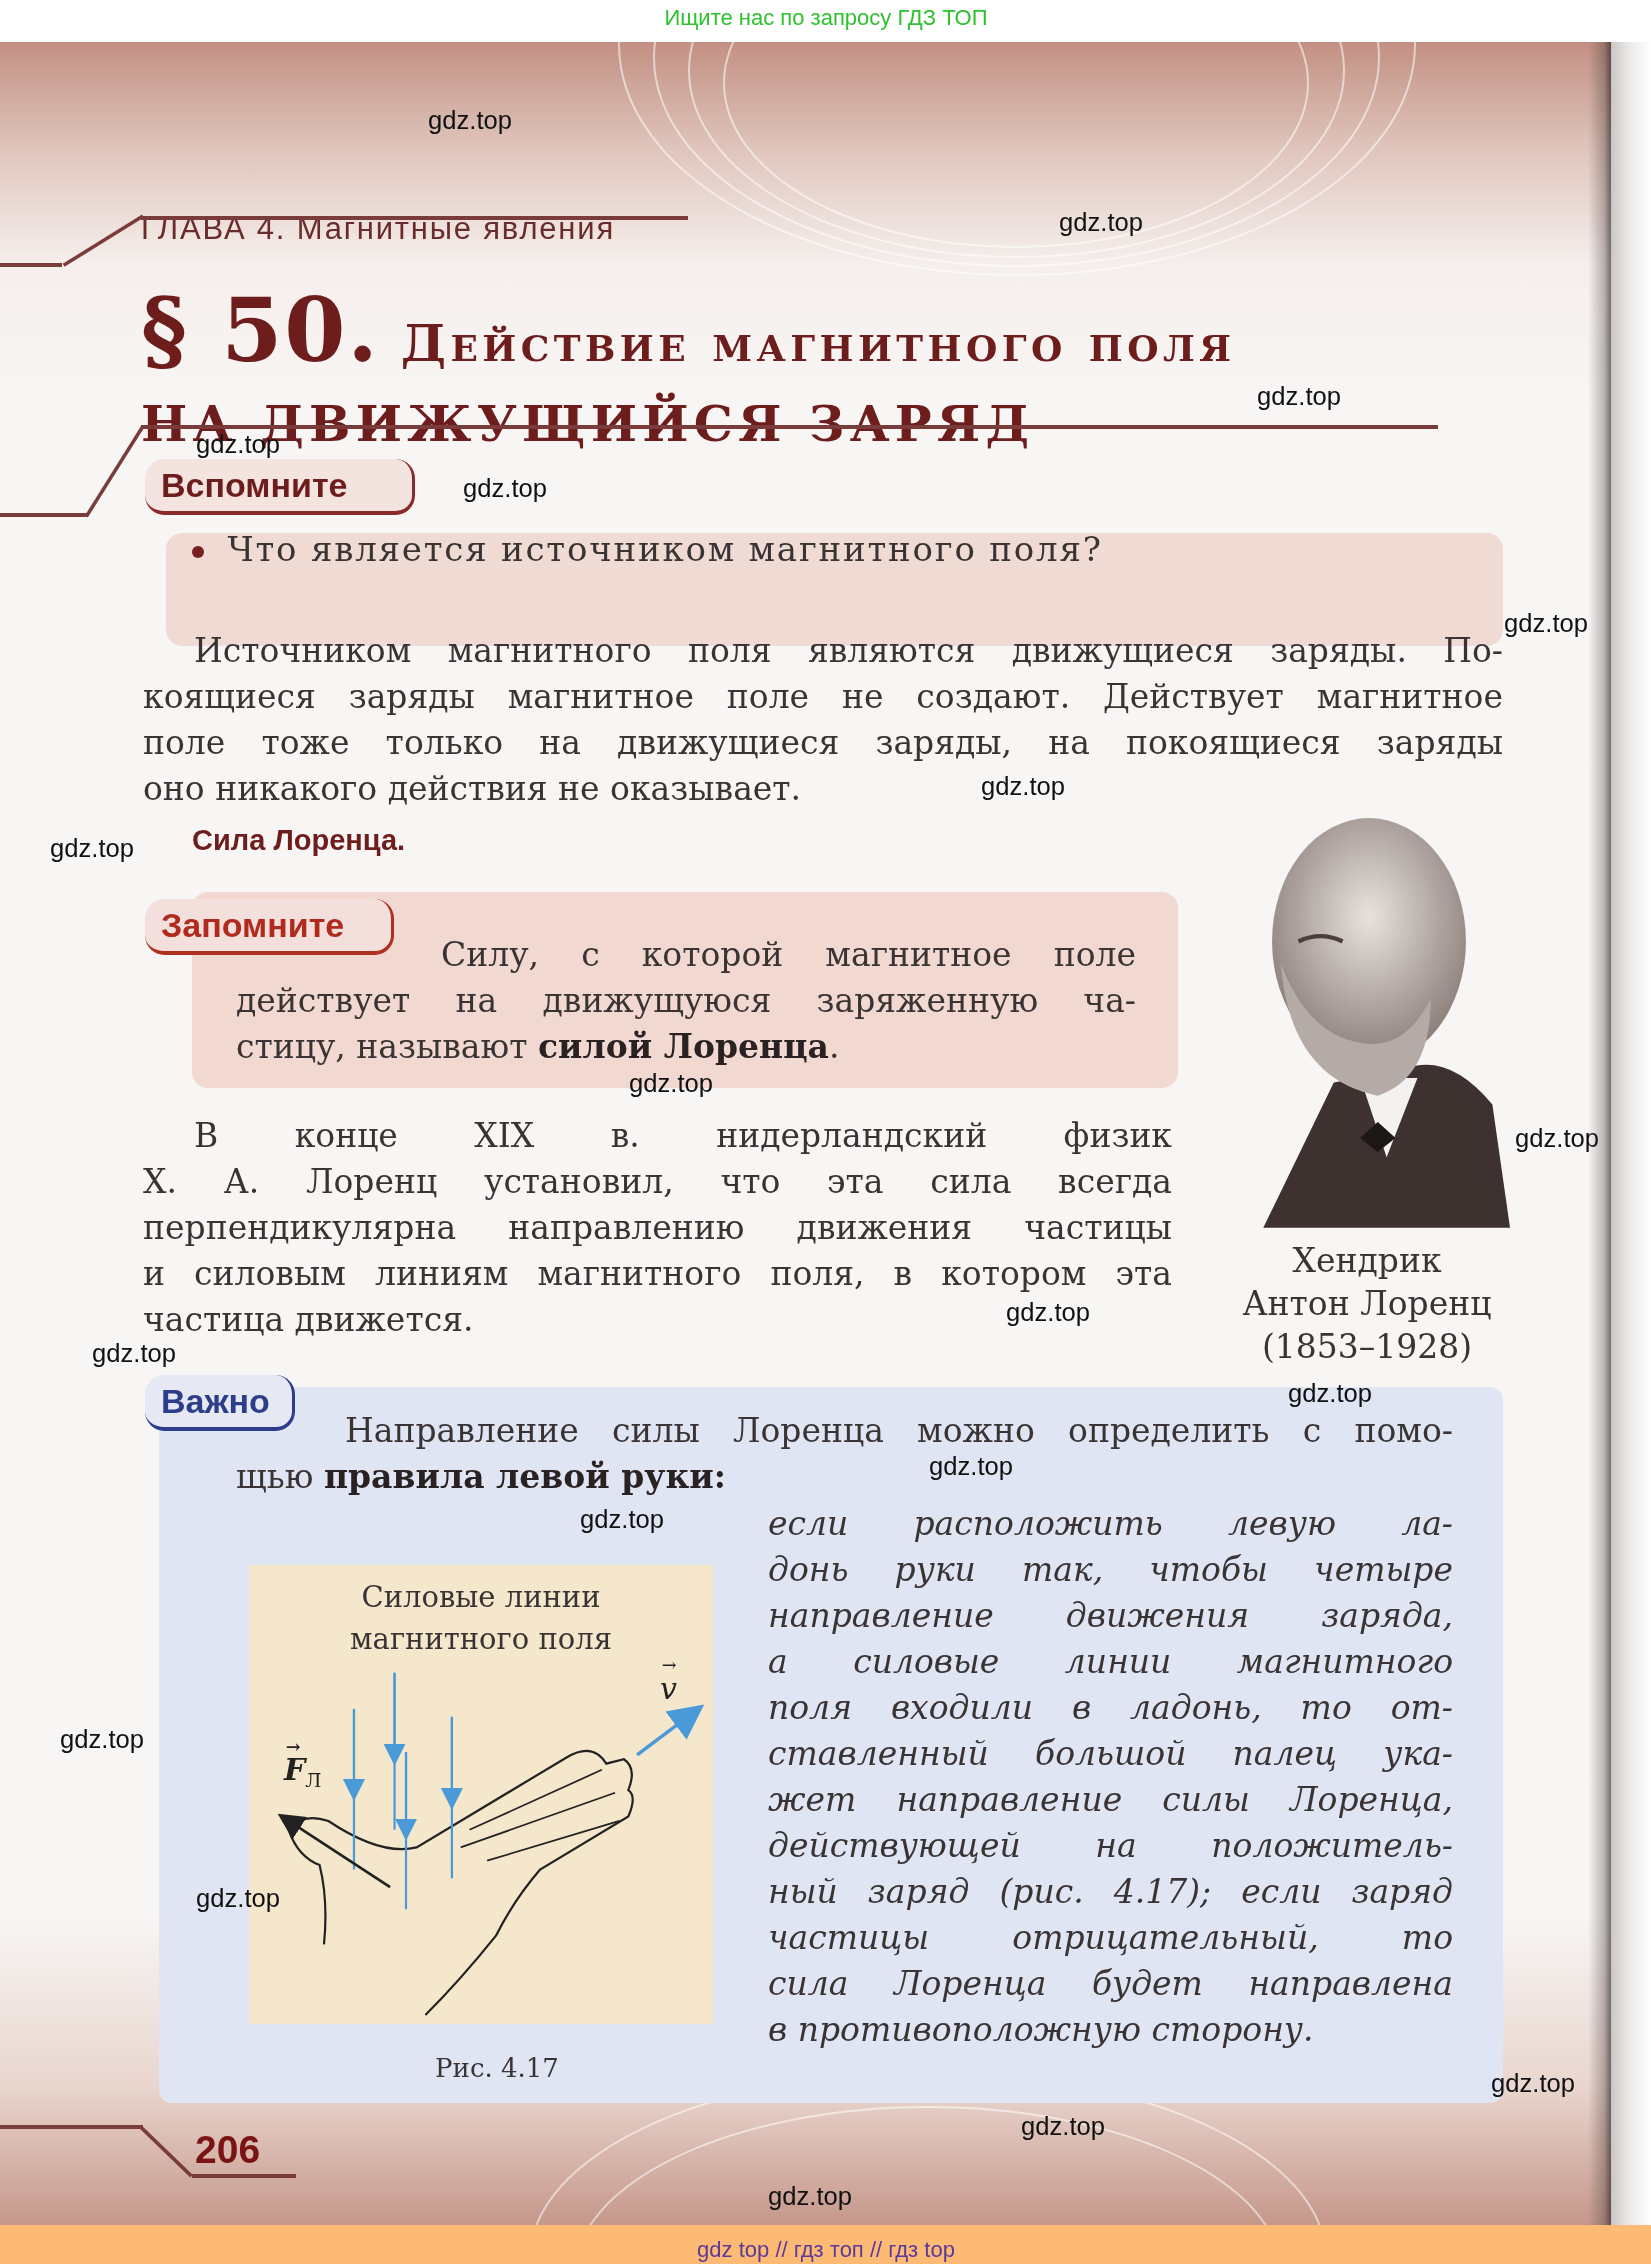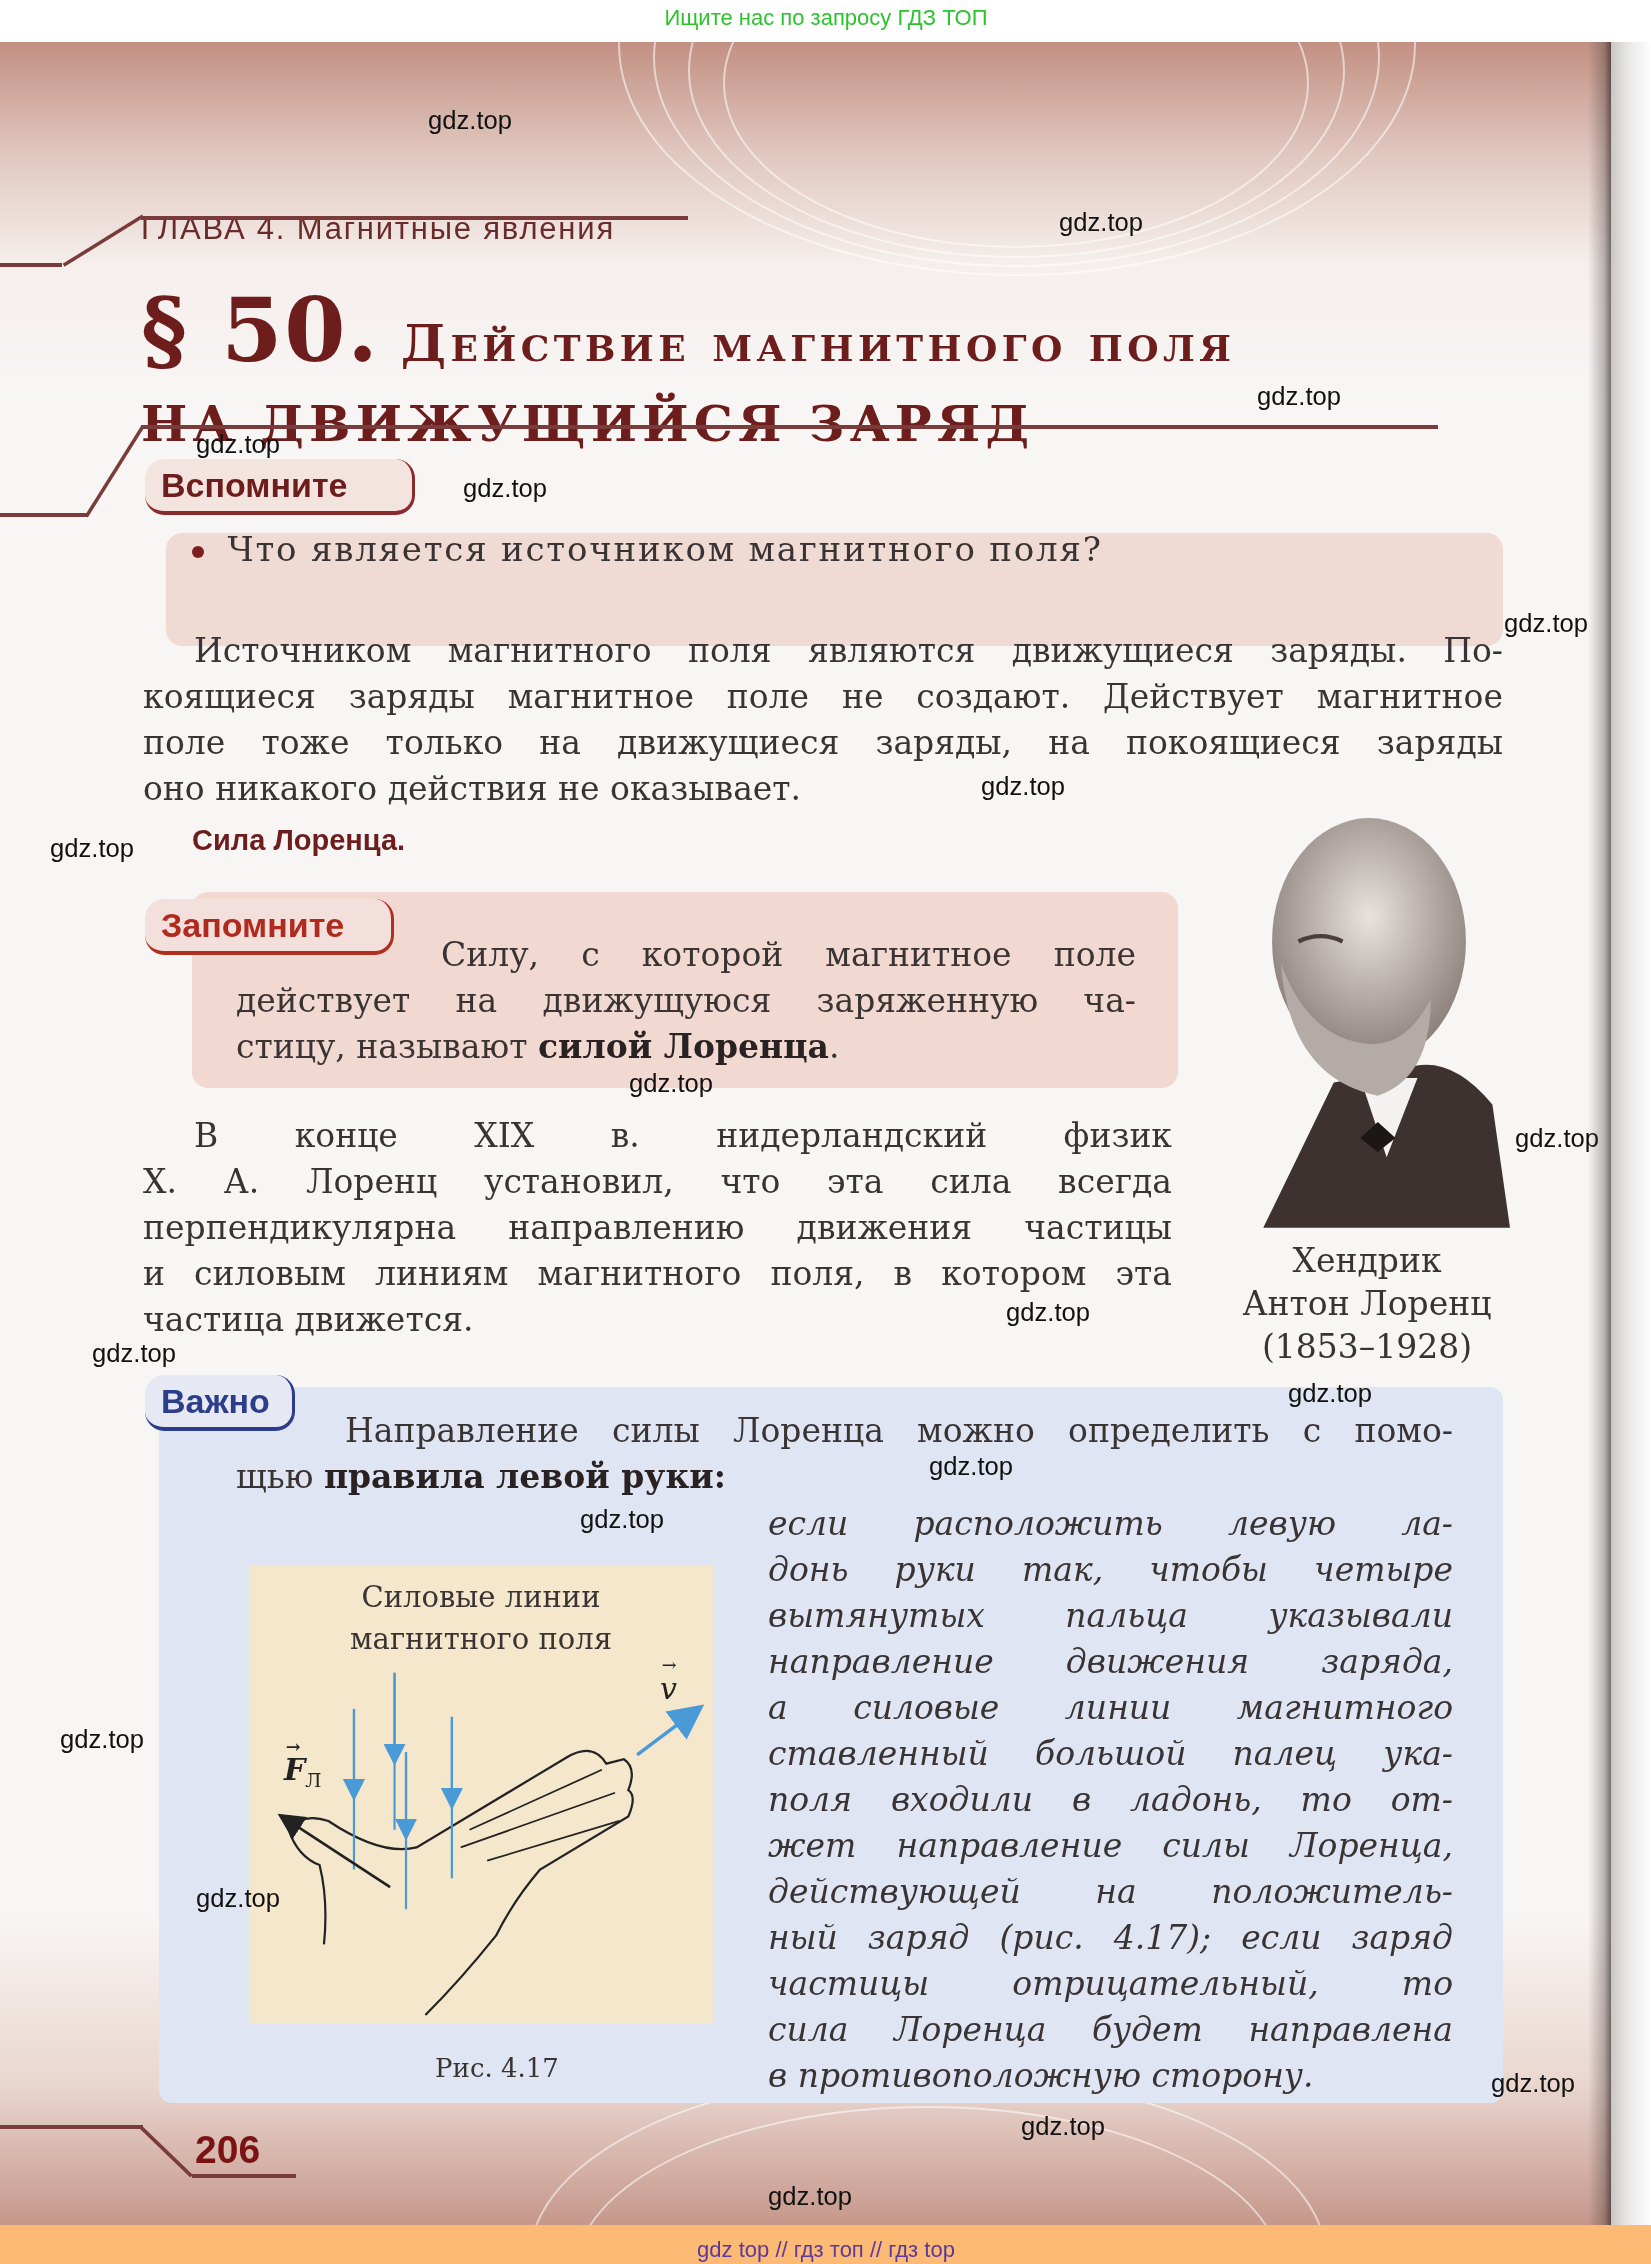--- a/index.html
+++ b/index.html
@@ -186,25 +186,24 @@
     </div>
     <div style="position:absolute;left:35px;top:187px;font-style:italic;font-weight:bold;font-size:30px;color:#222;">
       <span style="position:absolute;left:1.8px;top:-16px;font-size:17.6px;font-style:normal;">→</span><span>F</span><sub style="font-size:19.4px;font-style:normal;font-weight:normal;">Л</sub>
     </div>
   </div>
   <div class="abs fig-caption" style="top:2011px;">Рис. 4.17</div>
 
   <div class="abs rule-italic" style="top:1459px;">
     <span class="ln">если расположить левую ла-</span>
     <span class="ln">донь руки так, чтобы четыре</span>
-    <span class="ln">вытянутых пальца указывали</span>
     <span class="ln">направление движения заряда,</span>
     <span class="ln">а силовые линии магнитного</span>
+    <span class="ln">поля входили в ладонь, то от-</span>
     <span class="ln">ставленный большой палец ука-</span>
-    <span class="ln">поля входили в ладонь, то от-</span>
     <span class="ln">жет направление силы Лоренца,</span>
     <span class="ln">действующей на положитель-</span>
     <span class="ln">ный заряд (рис. 4.17); если заряд</span>
     <span class="ln">частицы отрицательный, то</span>
     <span class="ln">сила Лоренца будет направлена</span>
     <span class="ln last">в противоположную сторону.</span>
   </div>
 
   <div class="abs rule" style="left:0;top:2083px;width:143px;"></div>
   <svg class="abs" style="left:139px;top:2083px;" width="56" height="55" viewBox="0 0 64 62">

